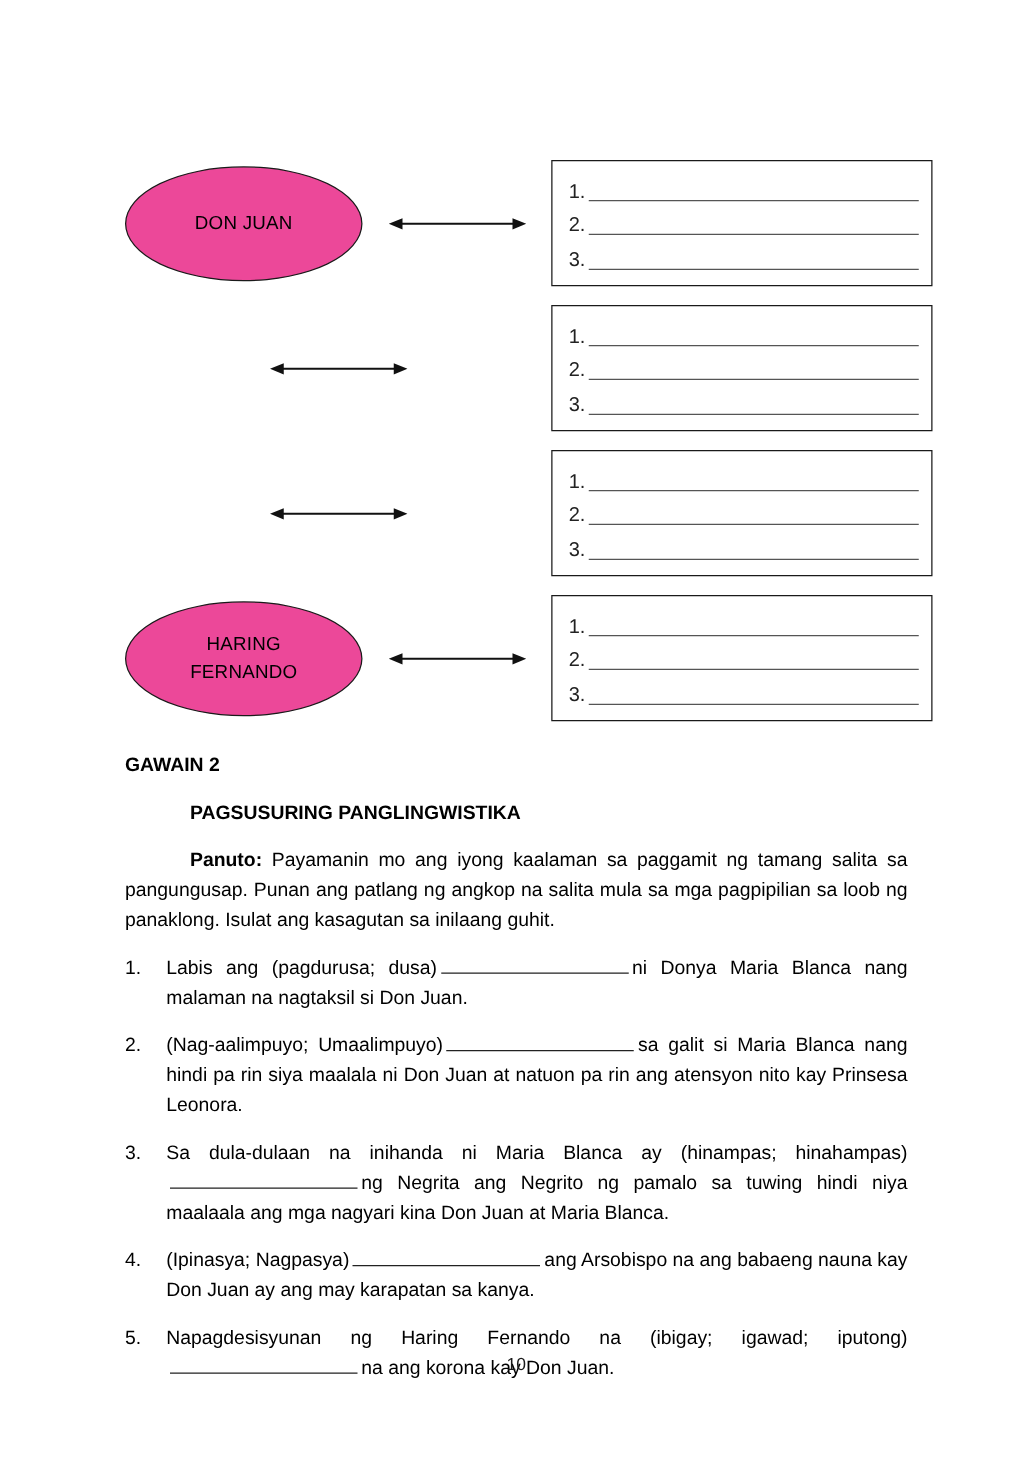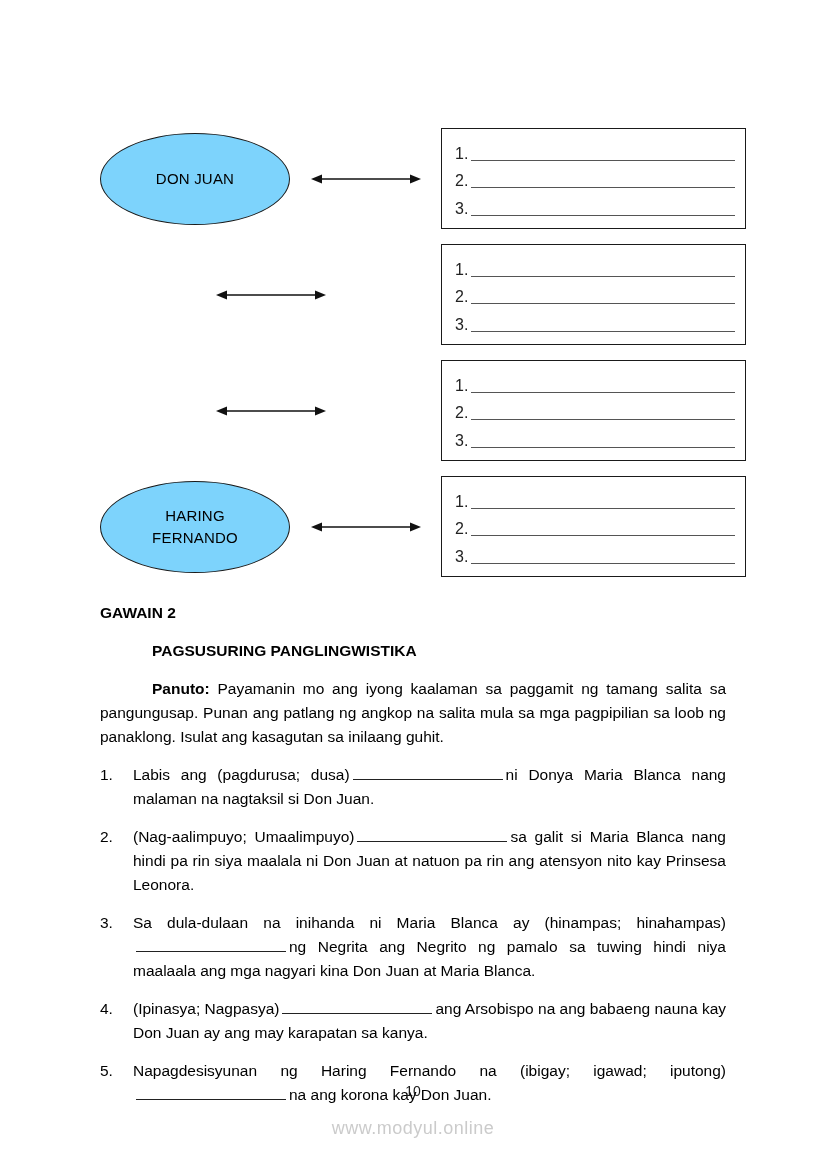--- a/index.html
+++ b/index.html
@@ -30,21 +30,21 @@
   .ellipse {
     width: 190px;
     height: 92px;
     border: 1.6px solid #1a1a1a;
     border-radius: 50%;
     display: flex;
     align-items: center;
     justify-content: center;
     text-align: center;
     flex-shrink: 0;
-    background: #7dd3fc;
+    background: #ec4899;
   }
   .ellipse span {
     font-size: 15px;
     line-height: 1.45;
     white-space: pre-line;
     letter-spacing: 0.2px;
   }
   .arrow-wrap { flex: 1; display: flex; justify-content: center; }
   .answer-box {
     width: 305px;
@@ -248,15 +248,14 @@
 
       <div class="item">
         <span class="inum">5.</span>
         <p class="itext"><span>Napagdesisyunan ng Haring Fernando na (ibigay; igawad; iputong)</span><span class="blank"></span><span>na ang korona kay Don Juan.</span></p>
       </div>
 
     </div>
   </div>
 
   <div class="page-number">10</div>
-  <div class="watermark">www.modyul.online</div>
 
 </div>
 
 </body></html>

